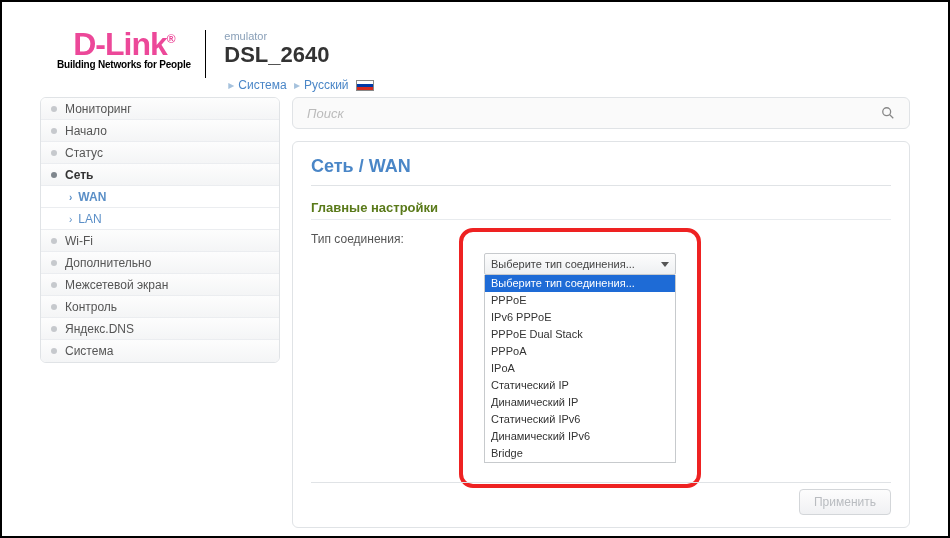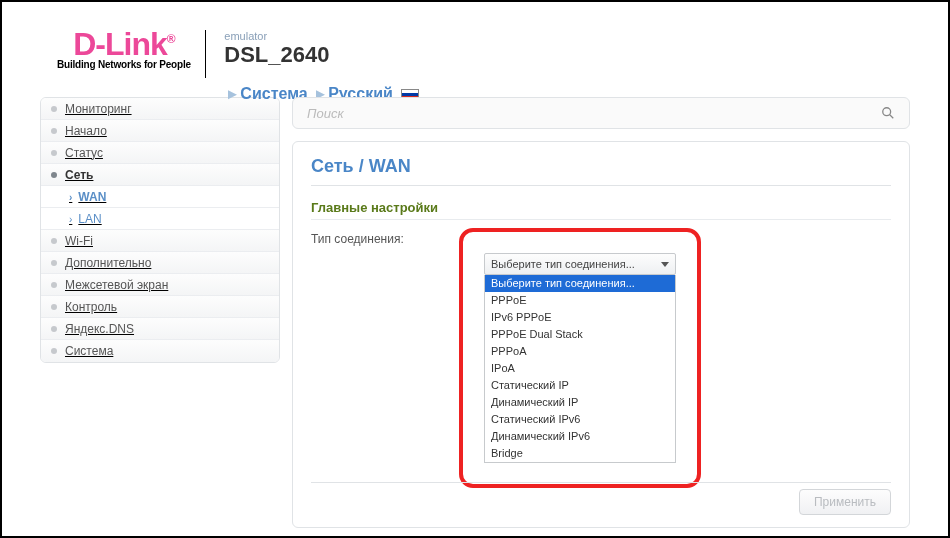--- a/index.html
+++ b/index.html
@@ -5,26 +5,26 @@
   * { box-sizing: border-box; margin: 0; padding: 0; }
   body { font-family: Arial, Helvetica, sans-serif; background: #fff; width: 950px; height: 538px; position: relative; border: 2px solid #000; }
   .header { height: 95px; padding: 28px 0 0 55px; position: relative; }
   .logo-block { display: inline-block; vertical-align: top; padding-right: 14px; border-right: 1px solid #000; height: 48px; }
   .logo-main { font-family: Liberation Sans, sans-serif; font-size: 32px; font-weight: 900; letter-spacing: -1px; color: #ec4899; line-height: 0.9; text-align: center; }
   .logo-reg { font-size: 12px; vertical-align: super; }
   .logo-sub { font-size: 10px; color: #000; font-weight: bold; letter-spacing: -0.2px; }
   .model-block { display: inline-block; vertical-align: top; padding-left: 14px; }
   .emulator { font-size: 11px; color: #8aa0b8; }
   .model { font-size: 22px; font-weight: bold; color: #333; }
-  .crumbs { font-size: 16px; color: #4a86c7; margin-top: 16px; font-weight: bold; }
+  .crumbs { font-size: 12px; color: #4a86c7; margin-top: 10px; }
   .crumbs .arr { color: #a6c2dd; margin: 0 4px; }
   .flag { display: inline-block; width: 18px; height: 11px; vertical-align: middle; margin-left: 4px; background: linear-gradient(to bottom, #fff 0 33%, #0039a6 33% 66%, #d52b1e 66% 100%); border: 1px solid #888; }
 
   .layout { display: flex; padding: 0 38px 0 38px; gap: 12px; height: calc(100% - 95px - 8px); }
-  .sidebar { width: 240px; text-decoration: underline; }
+  .sidebar { width: 240px; }
   .main { flex: 1; position: relative; }
 
   .nav { border: 1px solid #e0e3e6; border-radius: 6px; overflow: hidden; background: #fff; }
   .nav-item { display: flex; align-items: center; height: 22px; padding: 0 10px; border-bottom: 1px solid #ebedf0; font-size: 12px; color: #555; background: linear-gradient(#fdfdfd, #f4f5f6); cursor: pointer; }
   .nav-item:last-child { border-bottom: none; }
   .nav-bullet { width: 6px; height: 6px; border-radius: 50%; background: #c6c9cd; margin-right: 8px; flex-shrink: 0; }
   .nav-item.open .nav-bullet { background: #7f868d; }
   .nav-item.open { font-weight: bold; color: #333; }
   .nav-sub { padding-left: 28px; font-size: 12px; color: #5b8fc7; background: #fff; height: 22px; line-height: 22px; border-bottom: 1px solid #ebedf0; cursor: pointer; }
   .nav-sub .arr { color: #5b8fc7; margin-right: 6px; font-size: 10px; }

